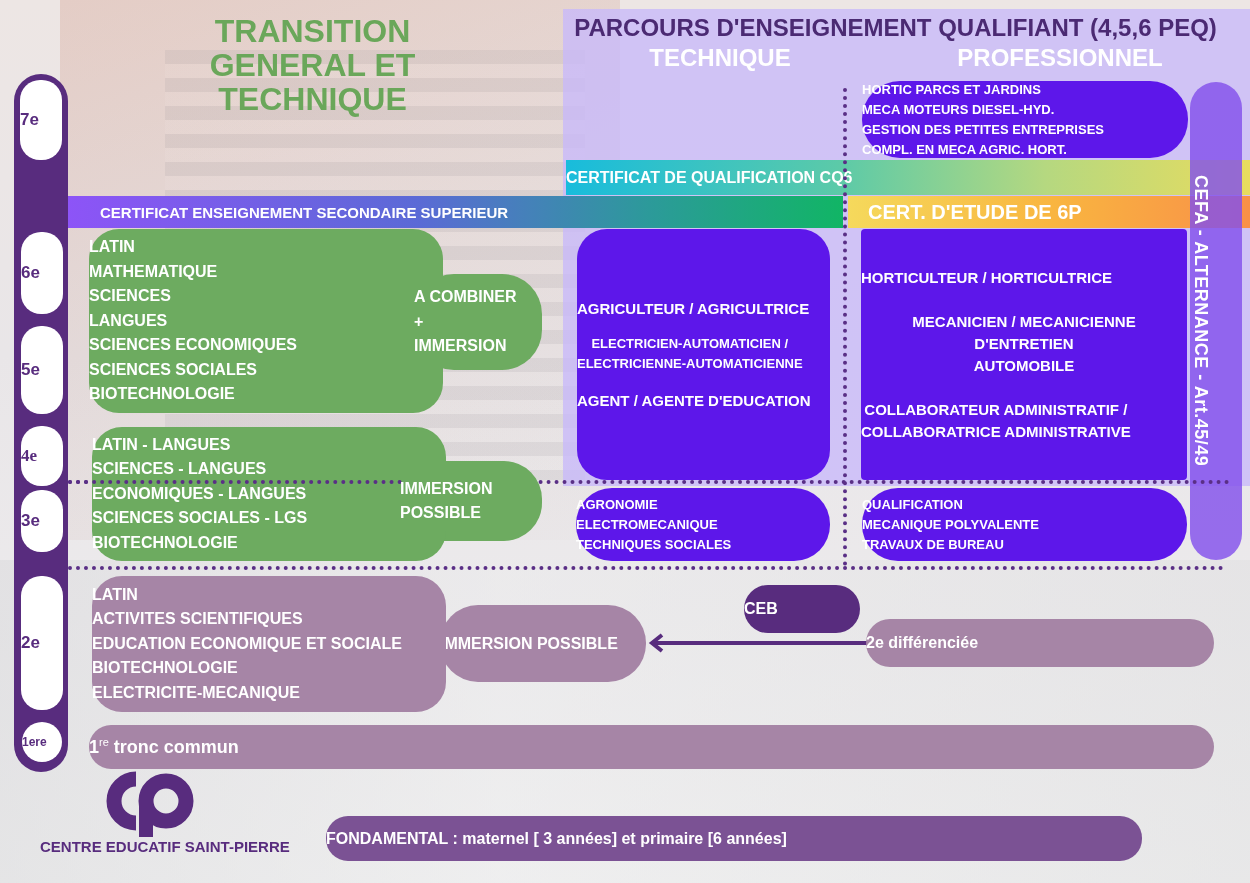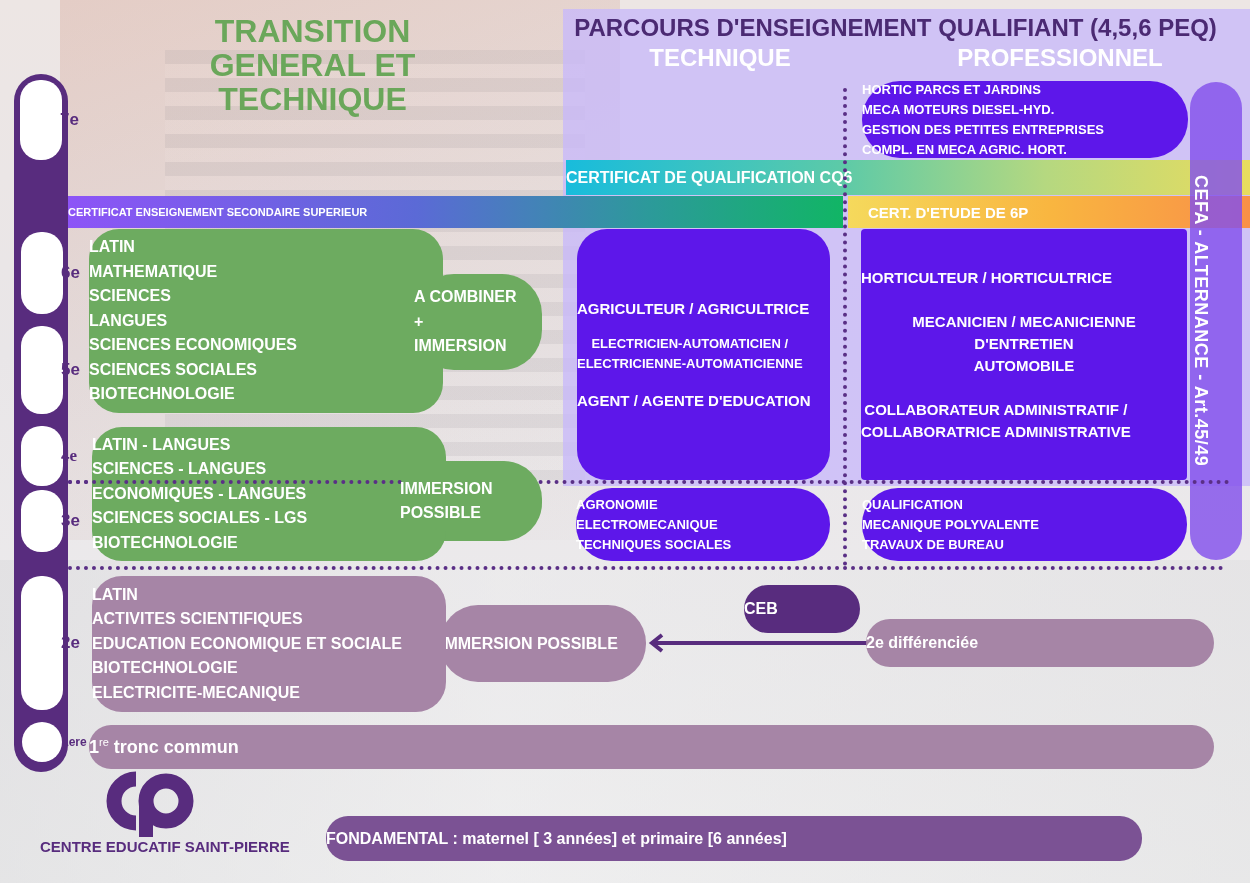--- a/index.html
+++ b/index.html
@@ -27,27 +27,27 @@
   .txt-white { color: #ffffff; }
 
   
   .title-green { color: #6aa75a; font-size: 32px; text-align: center; line-height: 34px; }
   .peq-panel { background: rgba(200,185,250,0.78); }
   .peq-title { color: #4b2a73; font-size: 24px; }
   .peq-sub { color: #ffffff; font-size: 24px; }
 
   
   .grade-col { background: #582c7e; border-radius: 28px; }
-  .grade-pill { background: #ffffff; border-radius: 20px; color: #582c7e; font-size: 17px; padding-left: 40px; }
+  .grade-pill { background: #ffffff; border-radius: 20px; color: #582c7e; font-size: 17px; }
   .grade-pill.small { font-size: 12px; border-radius: 50%; }
 
   
-  .bar-cess { background: linear-gradient(90deg, #8d54f7 0%, #5b6ad6 45%, #2c9a9a 75%, #11b565 100%); font-size: 11px; }
+  .bar-cess { background: linear-gradient(90deg, #8d54f7 0%, #5b6ad6 45%, #2c9a9a 75%, #11b565 100%); font-size: 15px; padding-left: 32px; }
   .bar-cq6 { background: linear-gradient(90deg, #18bcdc 0%, #5ccaa8 40%, #b5d880 70%, #e8dc5e 100%); font-size: 16px; }
-  .bar-ce6p { background: linear-gradient(90deg, #f5d95c 0%, #f9b640 50%, #f99048 100%); font-size: 15px; }
+  .bar-ce6p { background: linear-gradient(90deg, #f5d95c 0%, #f9b640 50%, #f99048 100%); font-size: 20px; }
 
   
   .green { background: #6dab60; }
   .mauve { background: #a685a6; }
   .violet { background: #5d17ea; }
   .dark-purple { background: #582c7e; }
   .fond { background: #7b5294; }
   .cefa { background: rgba(130,80,235,0.82); border-radius: 26px; }
 
   .lines div { line-height: 24.5px; font-size: 16px; }

